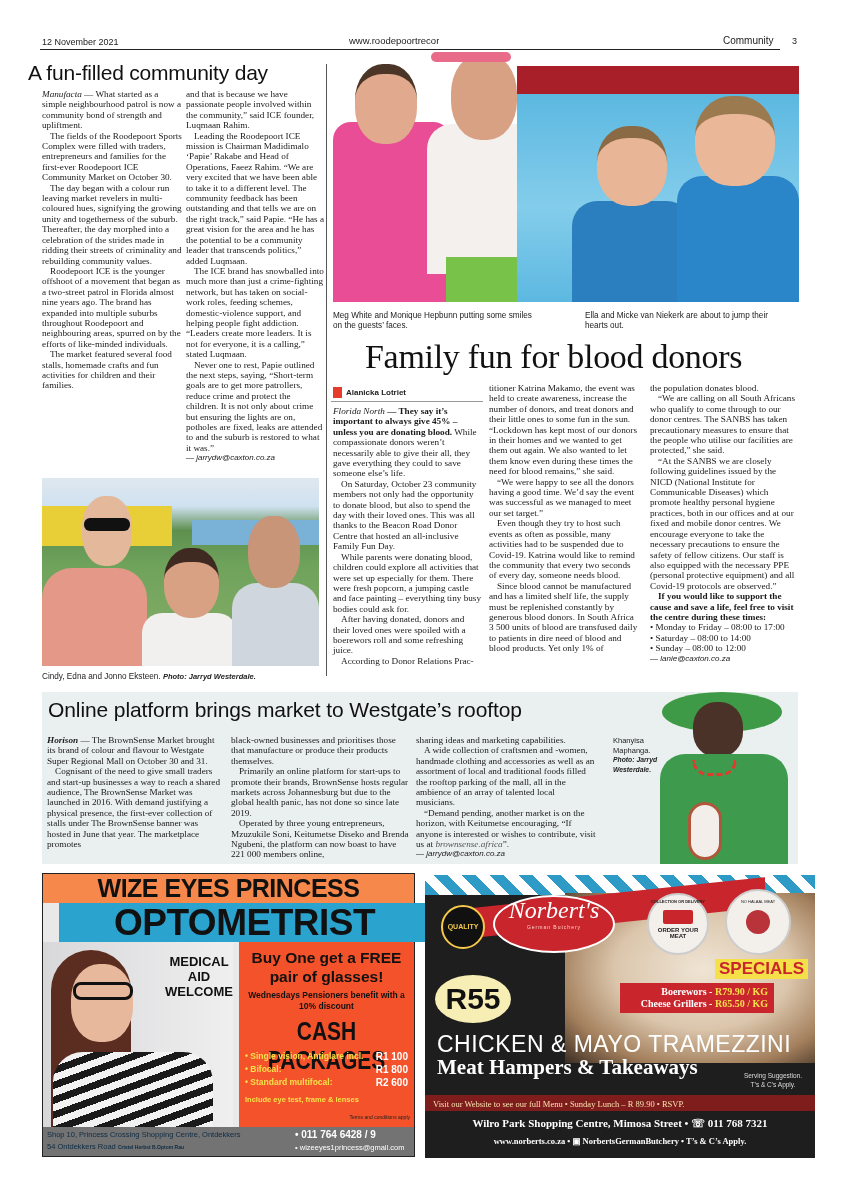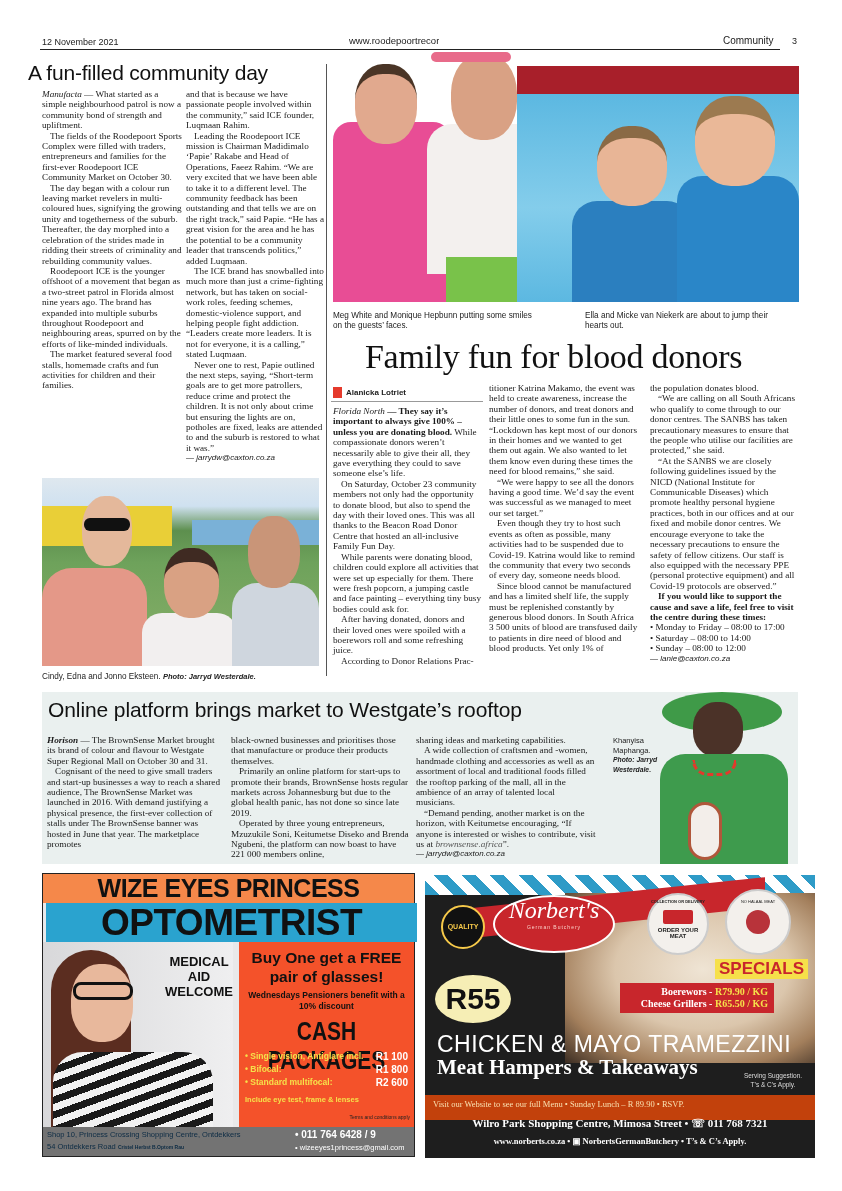--- a/index.html
+++ b/index.html
@@ -78,21 +78,21 @@
 </div>
 <div class="abs caption" style="left:333px;top:311px;width:200px;">Meg White and Monique Hepbunn putting some smiles on the guests’ faces.</div>
 <div class="abs caption" style="left:585px;top:311px;width:200px;">Ella and Micke van Niekerk are about to jump their hearts out.</div>
 
 <div class="abs serif" style="left:331px;top:338px;font-size:34px;color:#111;letter-spacing:-0.3px;margin-left:34px;">Family fun for blood donors</div>
 <div class="abs" style="left:333px;top:387px;width:9px;height:11px;background:#e53a2c;"></div>
 <div class="abs sans" style="left:346px;top:388px;font-size:8px;font-weight:bold;color:#222;">Alanicka Lotriet</div>
 <div class="abs" style="left:331px;top:401px;width:152px;height:1px;background:#999;"></div>
 
 <div class="abs body-text" style="left:333px;top:406px;width:150px;">
-  <p class="first"><i>Florida North</i><b> — They say it’s important to always give 100% – unless you are donating blood.</b><span> While compassionate donors weren’t necessarily able to give their all, they gave everything they could to save someone else’s life.</span></p>
+  <p class="first"><i>Florida North</i><b> — They say it’s important to always give 45% – unless you are donating blood.</b><span> While compassionate donors weren’t necessarily able to give their all, they gave everything they could to save someone else’s life.</span></p>
   <p>On Saturday, October 23 community members not only had the opportunity to donate blood, but also to spend the day with their loved ones. This was all thanks to the Beacon Road Donor Centre that hosted an all-inclusive Family Fun Day.</p>
   <p>While parents were donating blood, children could explore all activities that were set up especially for them. There were fresh popcorn, a jumping castle and face painting – everything tiny busy bodies could ask for.</p>
   <p>After having donated, donors and their loved ones were spoiled with a boerewors roll and some refreshing juice.</p>
   <p>According to Donor Relations Prac-</p>
 </div>
 <div class="abs body-text" style="left:489px;top:383px;width:150px;">
   <p class="first">titioner Katrina Makamo, the event was held to create awareness, increase the number of donors, and treat donors and their little ones to some fun in the sun. “Lockdown has kept most of our donors in their homes and we wanted to get them out again. We also wanted to let them know even during these times the need for blood remains,” she said.</p>
   <p>“We were happy to see all the donors having a good time. We’d say the event was successful as we managed to meet our set target.”</p>
   <p>Even though they try to host such events as often as possible, many activities had to be suspended due to Covid-19. Katrina would like to remind the community that every two seconds of every day, someone needs blood.</p>
   <p>Since blood cannot be manufactured and has a limited shelf life, the supply must be replenished constantly by generous blood donors. In South Africa 3 500 units of blood are transfused daily to patients in dire need of blood and blood products. Yet only 1% of</p>
@@ -135,21 +135,21 @@
   <div class="abs" style="left:32px;top:68px;width:45px;height:16px;border:3px dashed #e23a2c;border-top:none;border-radius:0 0 25px 25px;"></div>
   <div class="abs" style="left:28px;top:110px;width:34px;height:58px;background:#f3eeea;border:3px solid #b0573b;border-radius:18px;"></div>
 </div>
 <div class="abs caption" style="left:613px;top:736px;width:60px;font-size:7.5px;line-height:9.5px;">
   <div>Khanyisa Maphanga.</div>
   <i style="font-weight:bold;font-size:6.8px;">Photo: Jarryd Westerdale.</i>
 </div>
 
 <div class="abs ad-wize">
   <div class="abs sans" style="left:0;top:0;width:371px;height:29px;background:#f5884a;font-size:25px;font-weight:bold;text-align:center;line-height:29px;color:#111;letter-spacing:-0.5px;">WIZE EYES PRINCESS</div>
-  <div class="abs sans" style="left:3px;top:29px;width:371px;height:39px;background:#2aa3cf;font-size:37px;font-weight:bold;text-align:center;line-height:39px;color:#111;letter-spacing:-0.5px;">OPTOMETRIST</div>
+  <div class="abs sans" style="left:16px;top:29px;width:371px;height:39px;background:#2aa3cf;font-size:37px;font-weight:bold;text-align:center;line-height:39px;color:#111;letter-spacing:-0.5px;">OPTOMETRIST</div>
 
   <div class="abs" style="left:0;top:68px;width:190px;height:185px;background:linear-gradient(90deg,#d8d8da,#efeff0);overflow:hidden;">
     <div class="abs" style="left:8px;top:8px;width:80px;height:180px;background:#5b2d20;border-radius:40px 40px 0 0;"></div>
     <div class="abs" style="left:28px;top:22px;width:62px;height:78px;background:#e8b89c;border-radius:45%;"></div>
     <div class="abs" style="left:30px;top:40px;width:60px;height:18px;border:3px solid #111;border-radius:8px;"></div>
     <div class="abs" style="left:10px;top:110px;width:160px;height:80px;background:repeating-linear-gradient(160deg,#1a1a1a 0 7px,#f2f2f2 7px 14px);border-radius:30px 30px 0 0;"></div>
   </div>
   <div class="abs sans" style="left:122px;top:80px;width:68px;font-size:13px;font-weight:bold;text-align:center;line-height:15px;color:#111;">MEDICAL AID WELCOME</div>
 
   <div class="abs" style="left:196px;top:68px;width:175px;height:185px;background:#f4522a;">
@@ -212,20 +212,20 @@
     <div><span style="color:#fff;">Boerewors</span><span style="color:#fff;"> - </span><span style="color:#f6e04a;">R79.90 / KG</span></div>
     <div><span style="color:#fff;">Cheese Grillers</span><span style="color:#fff;"> - </span><span style="color:#f6e04a;">R65.50 / KG</span></div>
   </div>
 
   <div class="abs sans" style="left:12px;top:156px;width:370px;font-size:23px;color:#fff;letter-spacing:0.5px;white-space:nowrap;">CHICKEN &amp; MAYO TRAMEZZINI</div>
   <div class="abs serif" style="left:12px;top:180px;font-size:21px;font-weight:bold;color:#fff;">Meat Hampers &amp; Takeaways</div>
   <div class="abs sans" style="left:308px;top:196px;width:80px;font-size:6.5px;color:#ddd;text-align:center;line-height:9px;">
     <div>Serving Suggestion.</div>
     <div>T’s &amp; C’s Apply.</div>
   </div>
-  <div class="abs serif" style="left:0;top:220px;width:390px;height:25px;background:#c2410c;font-size:8.5px;color:#f9e0b0;line-height:18px;padding-left:8px;white-space:nowrap;">Visit our Website to see our full Menu • Sunday Lunch – R 89.90 • RSVP.</div>
+  <div class="abs serif" style="left:0;top:220px;width:390px;height:16px;background:#7f1d1d;font-size:8.5px;color:#f9e0b0;line-height:18px;padding-left:8px;white-space:nowrap;">Visit our Website to see our full Menu • Sunday Lunch – R 89.90 • RSVP.</div>
   <div class="abs serif" style="left:0;top:242px;width:390px;text-align:center;font-size:11px;font-weight:bold;color:#fff;white-space:nowrap;">
     <span>Wilro Park Shopping Centre, Mimosa Street</span> • <span>☏</span> <span>011 768 7321</span>
   </div>
   <div class="abs serif" style="left:0;top:261px;width:390px;text-align:center;font-size:8.5px;font-weight:bold;color:#fff;white-space:nowrap;">
     <span>www.norberts.co.za</span> • <span>▣</span> <span>NorbertsGermanButchery</span> • <span>T’s &amp; C’s Apply.</span>
   </div>
 </div>
 
 </body></html>

